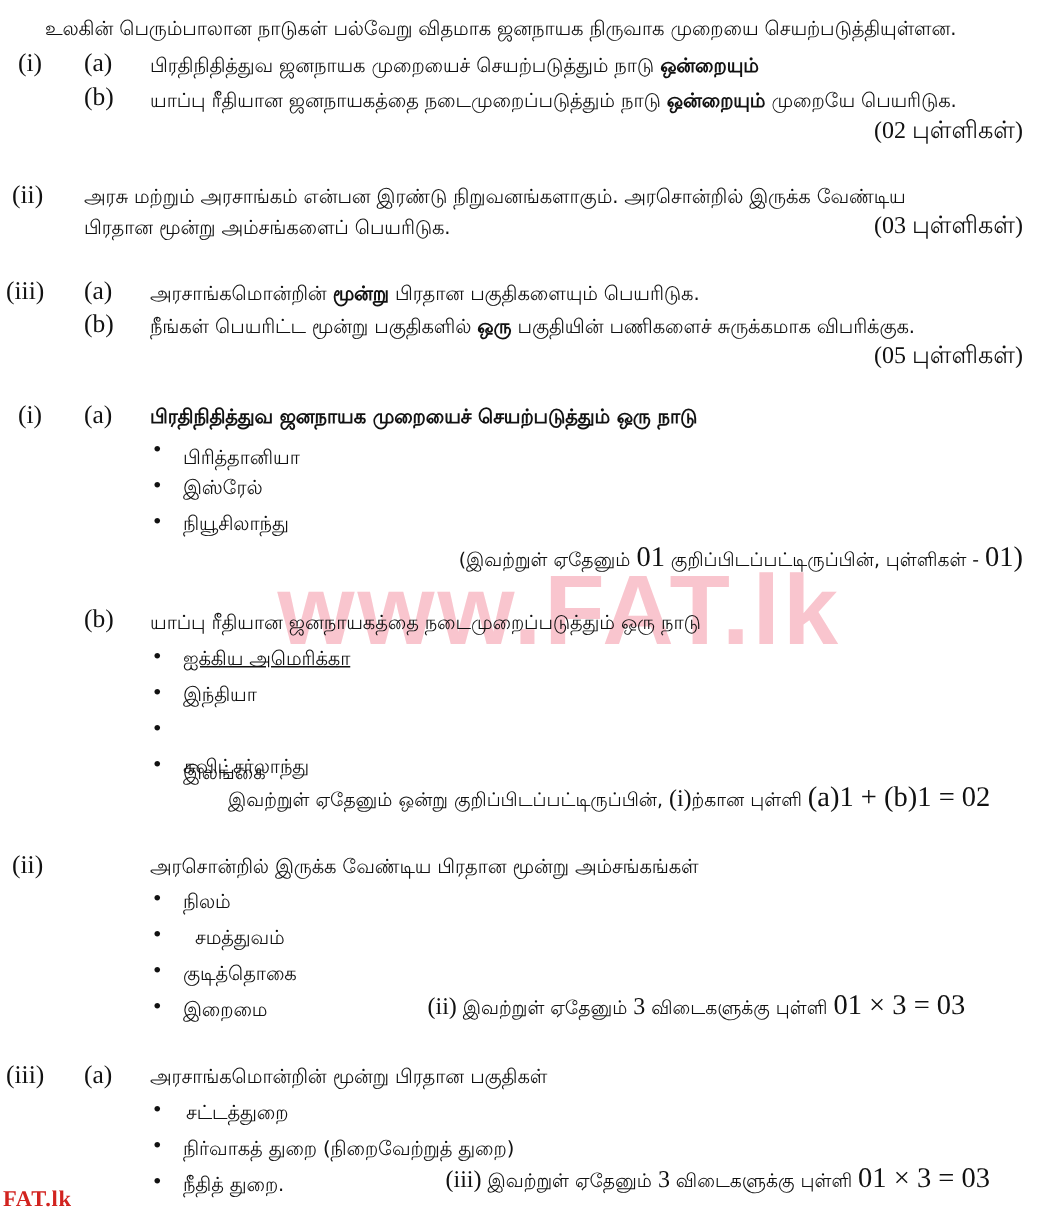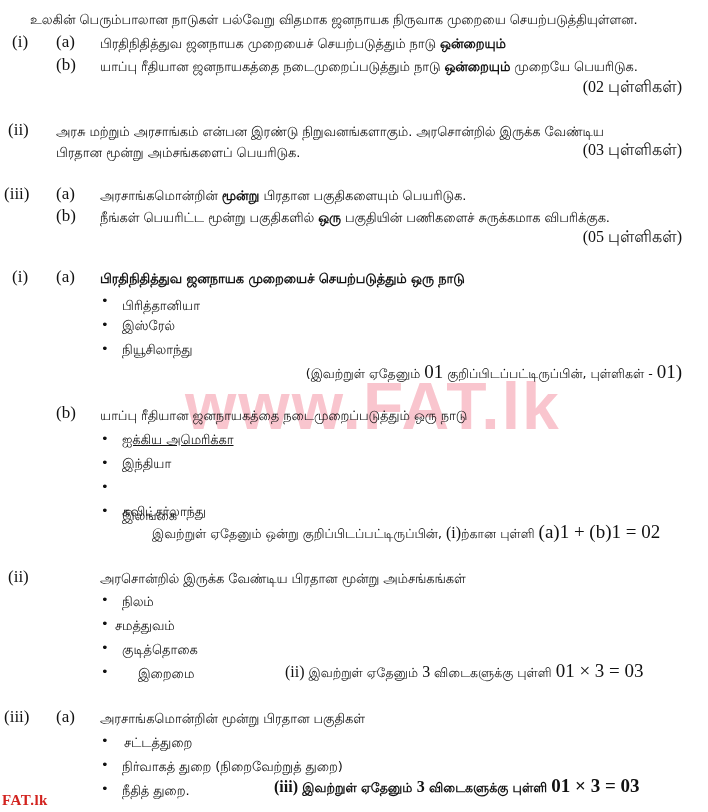--- a/index.html
+++ b/index.html
@@ -100,39 +100,39 @@
   <div class="marks" style="left:135px; top:521px;margin-left:17px;">
     <span>இவற்றுள் ஏதேனும் ஒன்று குறிப்பிடப்பட்டிருப்பின், </span><span class="s">(i)</span><span>ற்கான புள்ளி </span><span class="big">(a)1 + (b)1  = 02</span>
   </div>
 
   <div class="num" style="left:8px; top:568px;">(ii)</div>
   <div class="t" style="left:100px; top:571px;">அரசொன்றில் இருக்க வேண்டிய பிரதான மூன்று அம்சங்கங்கள்</div>
 
   <div class="bullet" style="left:101px; top:592px;">•</div>
   <div class="t" style="left:122px; top:594px;">நிலம்</div>
   <div class="bullet" style="left:101px; top:616px;">•</div>
-  <div class="t" style="left:115px; top:618px;">சமத்துவம்</div>
+  <div class="t" style="left:130px; top:618px;">சமத்துவம்</div>
   <div class="bullet" style="left:101px; top:640px;">•</div>
   <div class="t" style="left:122px; top:642px;">குடித்தொகை</div>
   <div class="bullet" style="left:101px; top:664px;">•</div>
-  <div class="t" style="left:122px; top:666px;margin-left:16px;">இறைமை</div>
+  <div class="t" style="left:122px; top:666px;">இறைமை</div>
 
   <div class="marks" style="left:285px; top:660px;">
     <span class="s">(ii)</span><span> இவற்றுள் ஏதேனும் </span><span class="s">3</span><span> விடைகளுக்கு புள்ளி </span><span class="big">01 × 3 = 03</span>
   </div>
 
   <div class="num" style="left:4px; top:708px;">(iii)</div>
   <div class="num" style="left:56px; top:708px;">(a)</div>
   <div class="t" style="left:100px; top:711px;">அரசாங்கமொன்றின் மூன்று பிரதான பகுதிகள்</div>
 
   <div class="bullet" style="left:101px; top:733px;">•</div>
   <div class="t" style="left:124px; top:735px;">சட்டத்துறை</div>
   <div class="bullet" style="left:101px; top:757px;">•</div>
   <div class="t" style="left:122px; top:759px;">நிர்வாகத் துறை (நிறைவேற்றுத் துறை)</div>
   <div class="bullet" style="left:101px; top:781px;">•</div>
   <div class="t" style="left:122px; top:783px;">நீதித் துறை.</div>
 
-  <div class="marks" style="left:274px; top:775px;font-weight:bold;">
+  <div class="marks" style="left:297px; top:775px;">
     <span class="s">(iii)</span><span> இவற்றுள் ஏதேனும் </span><span class="s">3</span><span> விடைகளுக்கு புள்ளி </span><span class="big">01 × 3 = 03</span>
   </div>
 
   <div class="logo">FAT.lk</div>
 </div>
 
 </body></html>

